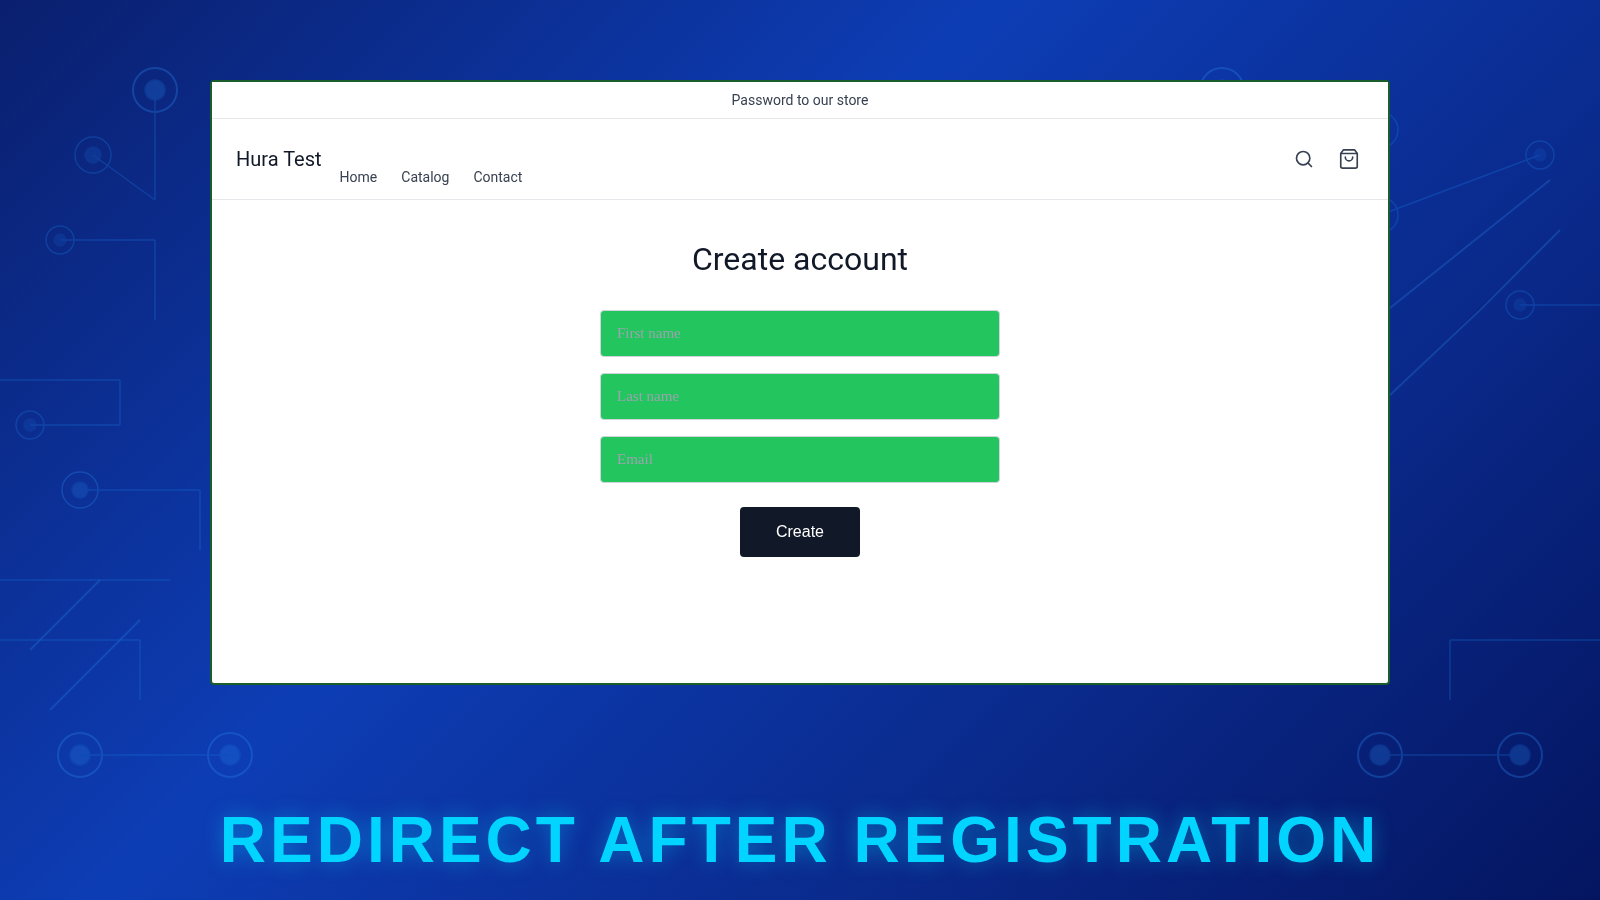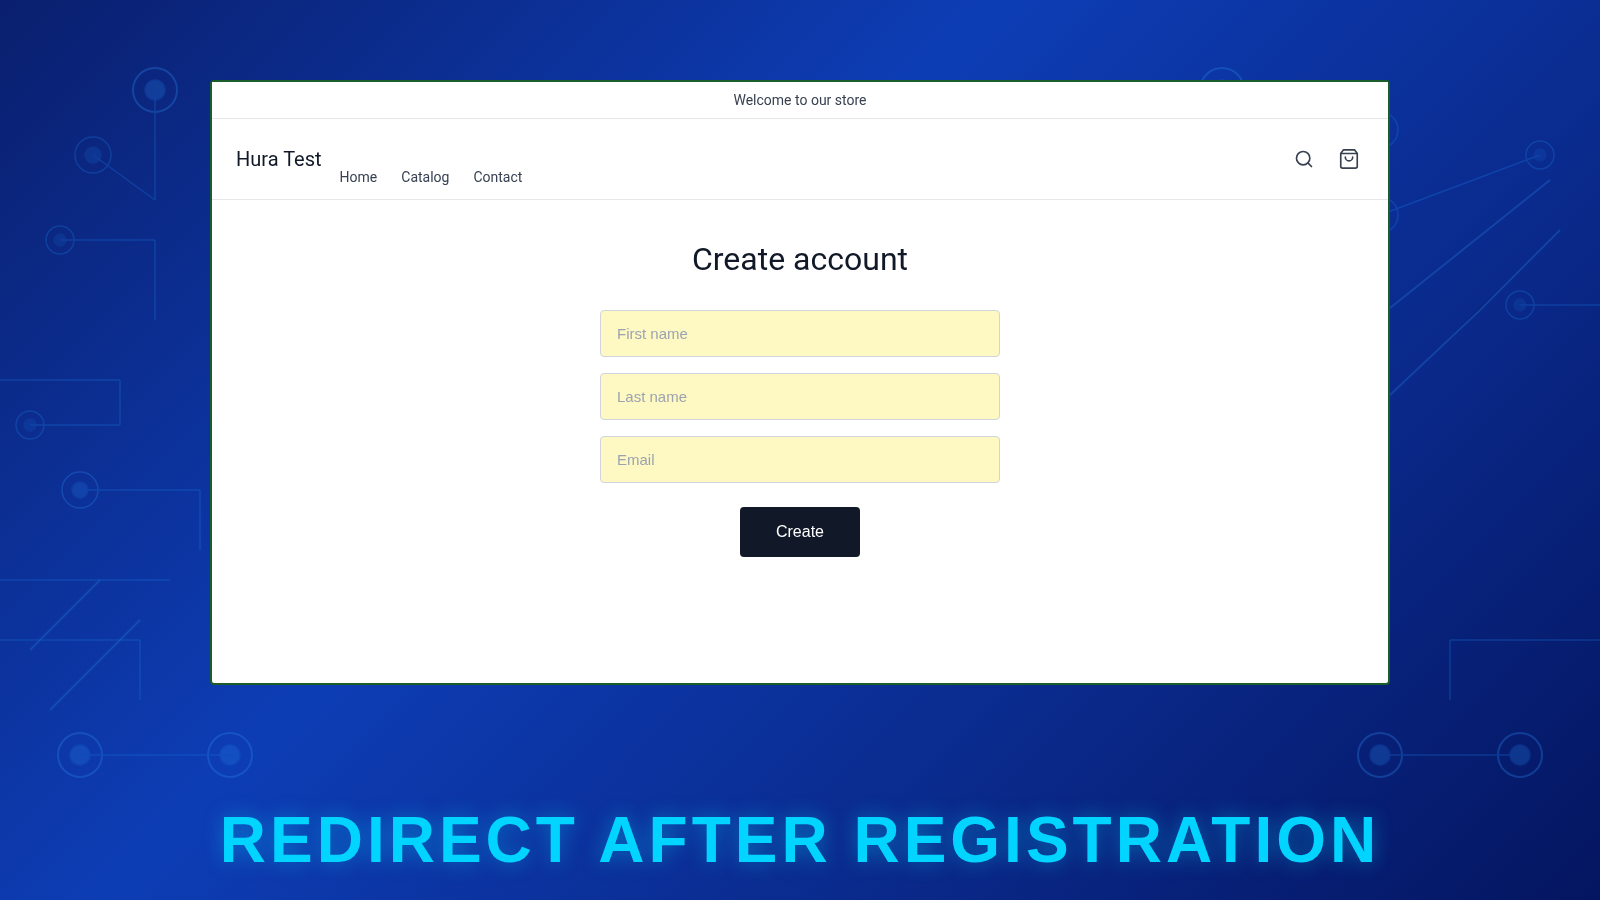--- a/index.html
+++ b/index.html
@@ -147,21 +147,22 @@
     }
 
     .form-input {
       width: 100%;
       padding: 14px 16px;
       border: 1px solid #d1d5db;
       border-radius: 4px;
       font-size: 15px;
       color: #374151;
       outline: none;
-      background: #fef9c3;
+      background: #22c55e;
+      font-family: Liberation Serif, serif;
     }
 
     .form-input::placeholder {
       color: #9ca3af;
     }
 
     .create-btn {
       background: #111827;
       color: #ffffff;
       border: none;
@@ -247,21 +248,21 @@
     <g stroke="#2a7fe4" stroke-width="2" opacity="0.6">
       <line x1="100" y1="580" x2="30" y2="650"></line>
       <line x1="140" y1="620" x2="50" y2="710"></line>
     </g>
   </svg>
 </div>
 
 <div class="main-card">
 
   <div class="announcement-bar">
-    <span>Welcome to our store</span>
+    <span>Password to our store</span>
   </div>
 
   <nav class="nav-bar">
     <span class="nav-brand">Hura Test</span>
     <div class="nav-links">
       <a class="nav-link">Home</a>
       <a class="nav-link">Catalog</a>
       <a class="nav-link">Contact</a>
     </div>
     <div class="nav-icons">

